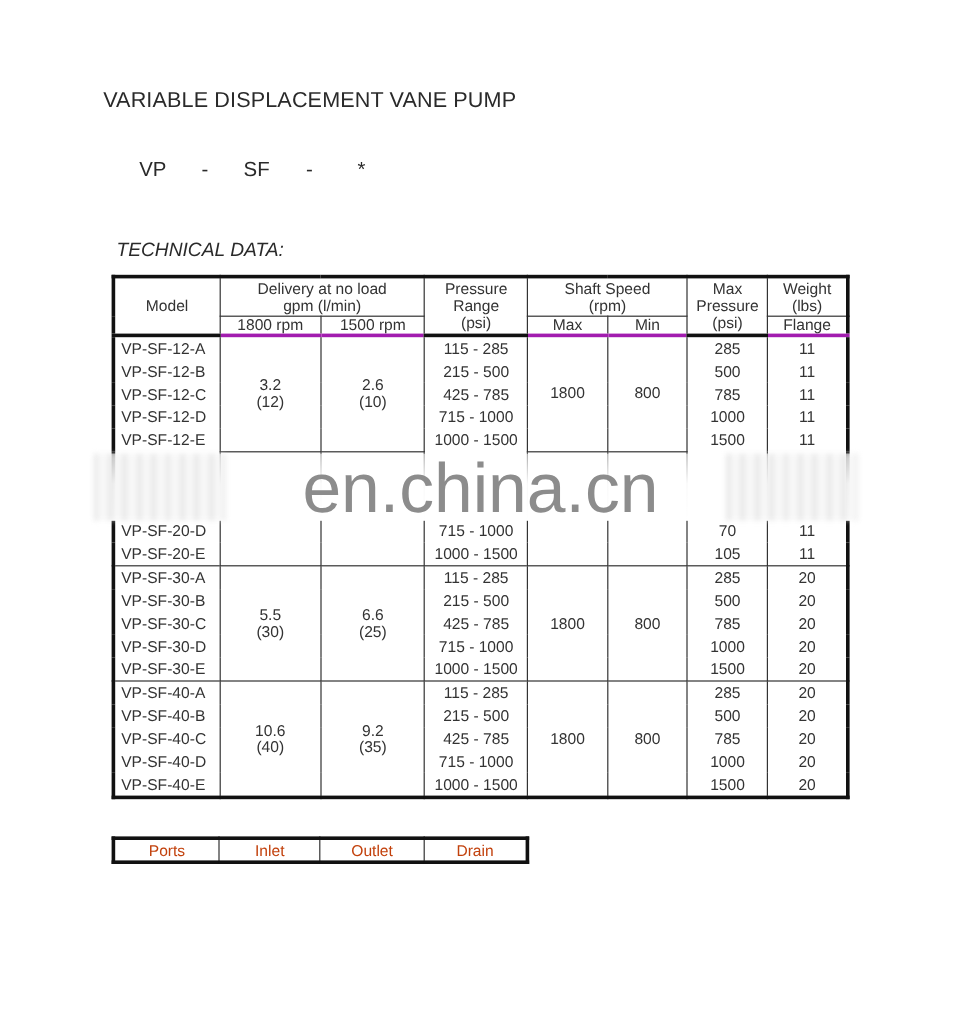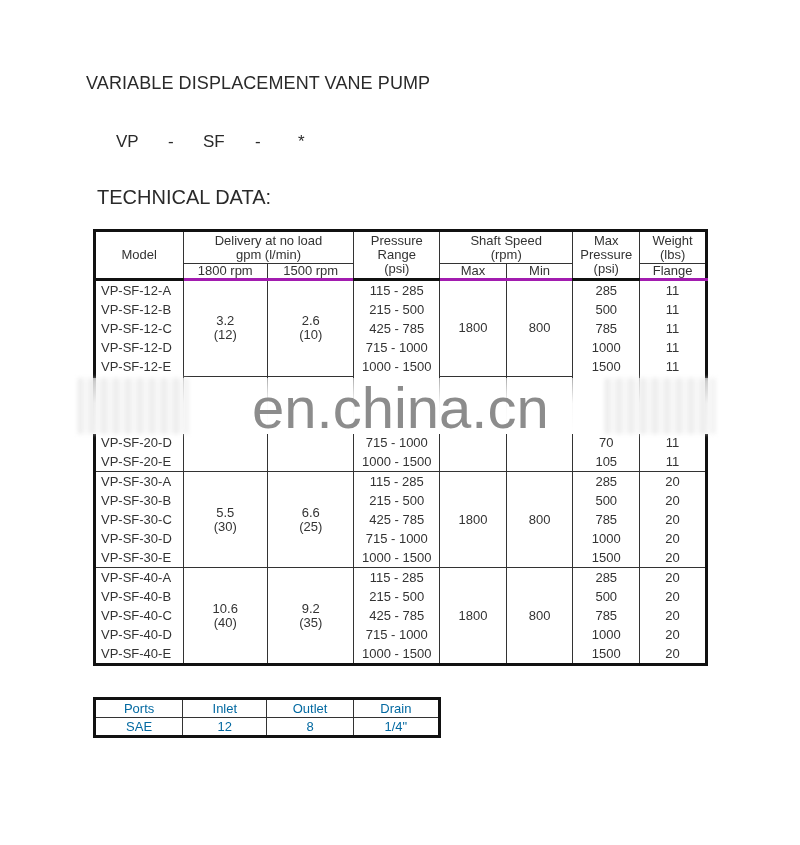--- a/index.html
+++ b/index.html
@@ -1,36 +1,36 @@
 <!DOCTYPE html>
 <html><head>
   <meta charset="utf-8">
   <style>
     html, body { margin: 0; padding: 0; background: #ffffff; }
     body { width: 800px; height: 845px; position: relative; overflow: hidden;
            font-family: "Liberation Sans", sans-serif; color: #2a2a2a; }
     .title { position: absolute; left: 86px; top: 73px; font-size: 18px; letter-spacing: 0.1px; }
     .code { position: absolute; top: 132px; font-size: 17px; }
-    .section { position: absolute; left: 97px; top: 186px; font-size: 20px; }
+    .section { position: absolute; left: 97px; top: 200px; font-size: 16px; font-style: italic; }
 
     table { border-collapse: collapse; position: absolute; }
     .main { left: 93px; top: 229px; width: 615px; border: 3px solid #111; }
     .main td, .main th { font-weight: normal; font-size: 13px; line-height: 14px;
         padding: 0; text-align: center; border-left: 1px solid #333; border-right: 1px solid #333; color: #333; }
     .main thead th { border-bottom: 1px solid #333; margin-left: 10px; }
     .main thead tr.sub th { border-bottom: 3px solid #a21caf; height: 14px; }
     .main thead tr.top th { height: 31px; vertical-align: middle; }
     .main tbody td { height: 19px; vertical-align: middle; }
     .main tbody td.model { text-align: left; padding-left: 5px; }
     .main tbody tr.grp-end td { border-bottom: 1px solid #333; }
     .main tbody td.merged { vertical-align: middle; }
     .main tbody tr.hidden td { color: transparent; }
 
     .ports { left: 93px; top: 697px; width: 348px; border: 3px solid #111; }
-    .ports td { font-size: 13px; height: 17px; line-height: 14px; text-align: center; border: 1px solid #333; padding: 0; color: #0369a1; }
+    .ports td { font-size: 13px; height: 17px; line-height: 14px; text-align: center; border: 1px solid #333; padding: 0; color: #c2410c; }
 
     .wm-band { position: absolute; left: 75px; top: 378px; width: 650px; height: 56px;
         background: linear-gradient(to bottom, rgba(255,255,255,0.6), rgba(255,255,255,0.97) 45%, #ffffff); }
     .wm-blur { position: absolute; top: 378px; height: 56px; width: 110px;
         background: repeating-linear-gradient(90deg, #d8d8d8 0 4px, #f2f2f2 4px 12px); opacity: 0.55; filter: blur(2px); }
     .wm-text { position: absolute; left: 252px; top: 374px; font-size: 58px; color: #8c8c8c;
         font-family: "Liberation Sans", sans-serif; letter-spacing: 0px; }
   </style>
 </head>
 <body>
@@ -227,20 +227,14 @@
       <col style="width:87px">
       <col style="width:87px">
     </colgroup>
   <tbody>
       <tr>
     <td>Ports</td>
     <td>Inlet</td>
     <td>Outlet</td>
     <td>Drain</td>
   </tr>
-  <tr>
-    <td>SAE</td>
-    <td>12</td>
-    <td>8</td>
-    <td>1/4"</td>
-  </tr>
 </tbody>
   </table>
 
 </body></html>

